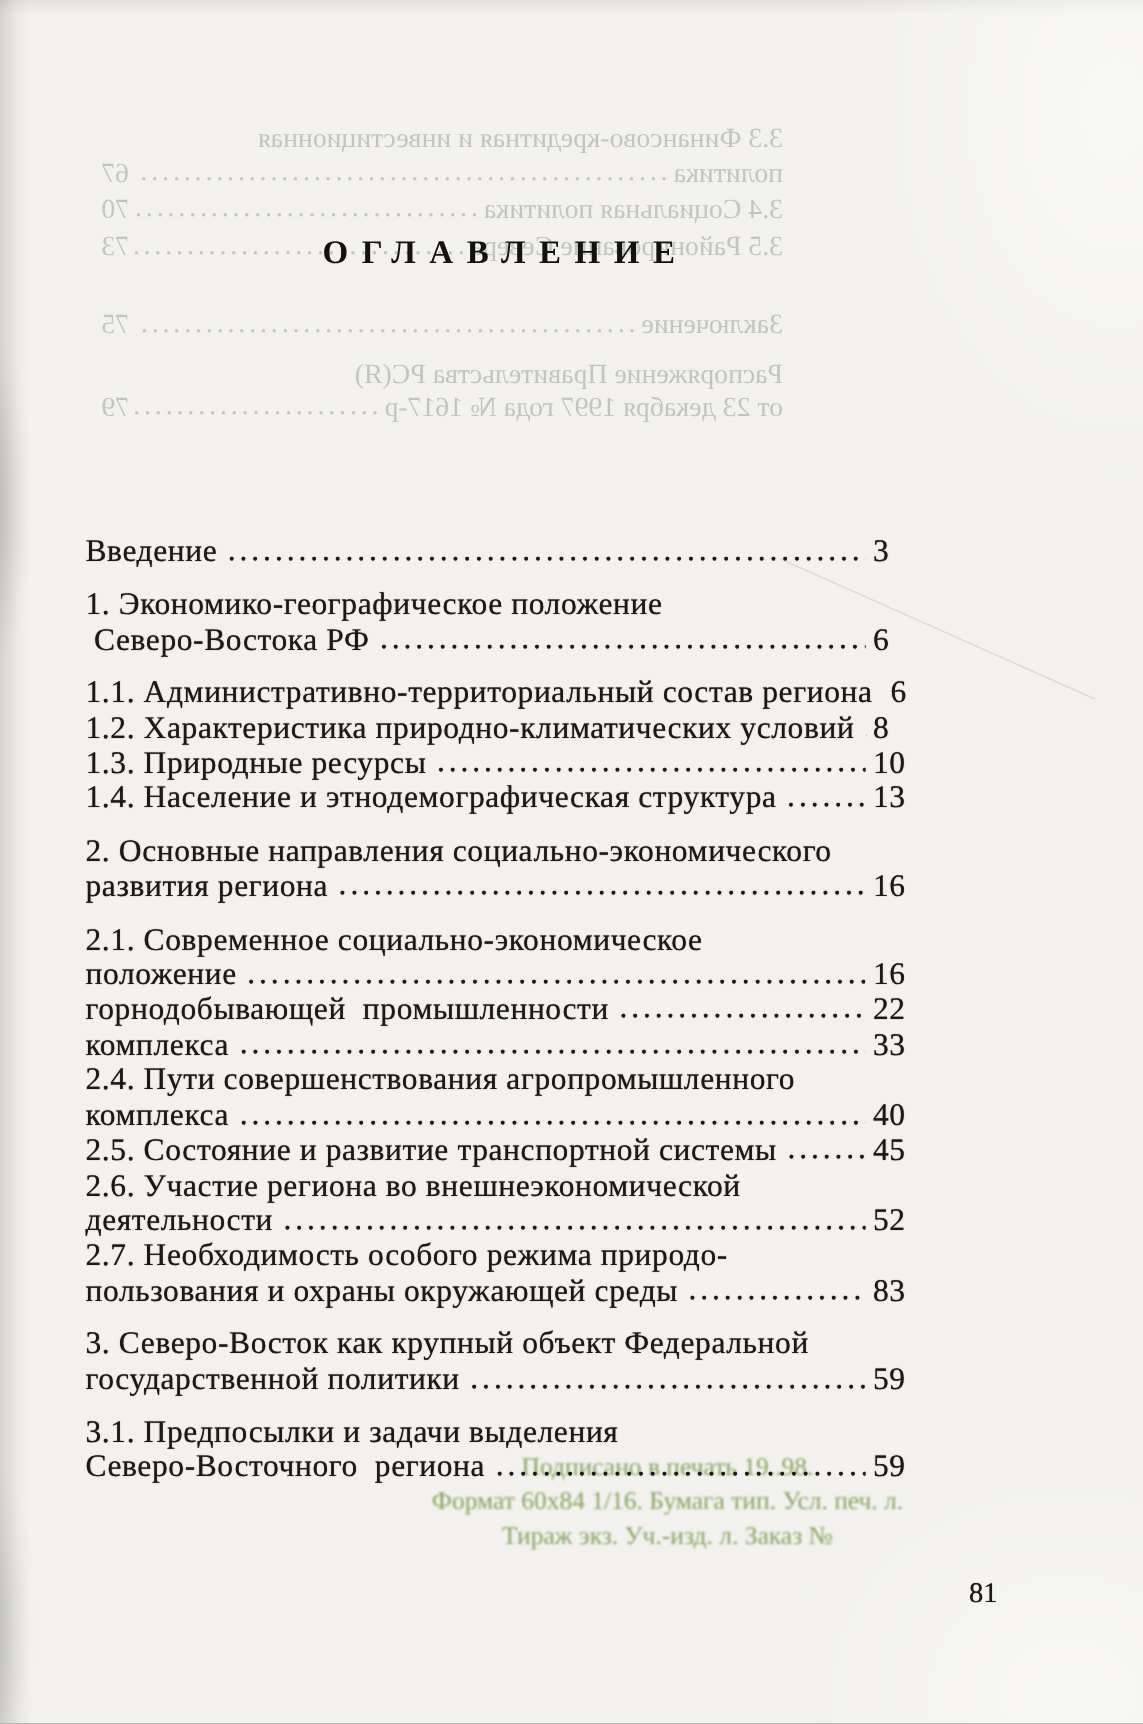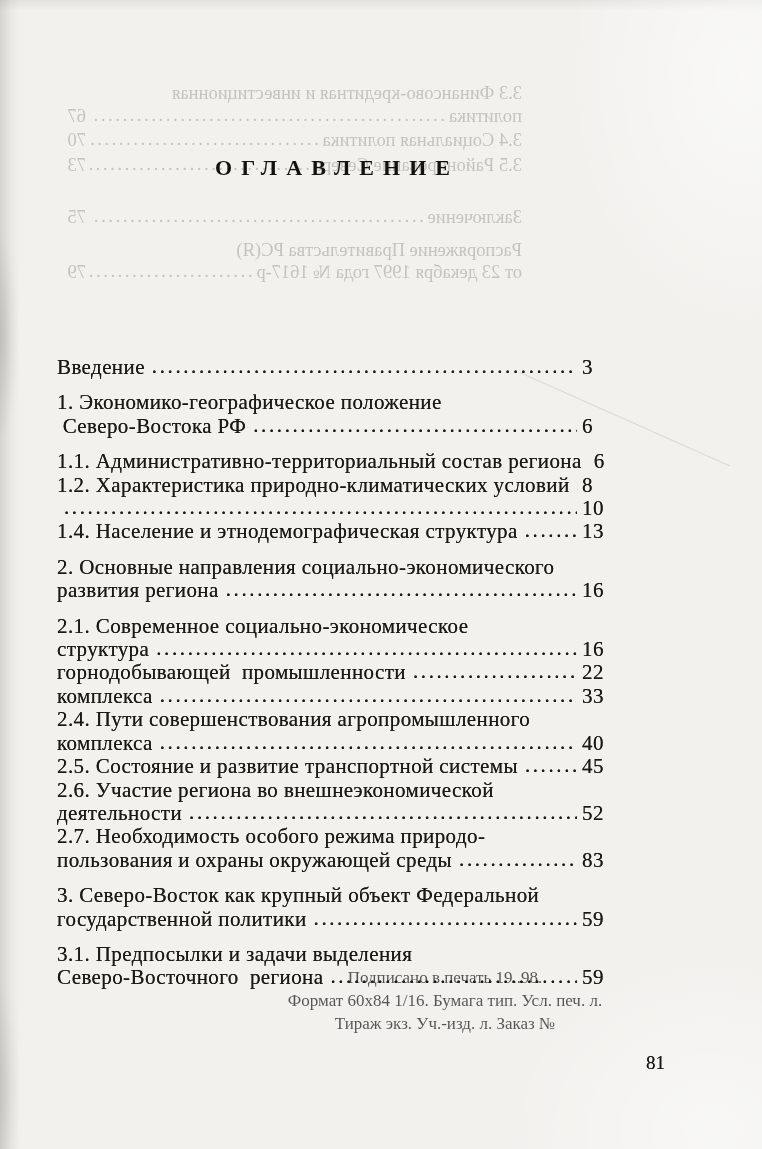--- a/index.html
+++ b/index.html
@@ -61,21 +61,21 @@
     pointer-events:none;
   }
   .bleed-mirror .row{display:flex;align-items:baseline;}
   .bleed-mirror .dots{margin:0 4px;}
   .bleed-mirror .dots::after{letter-spacing:2.6px;}
 
   
   .bleed-colophon{
     position:absolute;left:240px;top:966px;width:410px;
     font-size:17px;line-height:23px;
-    color:#000000;
+    color:#4d7c0f;
     filter:blur(0.6px);
     opacity:.65;
     text-align:center;
     pointer-events:none;
   }
 
   
   .title{
     position:absolute;left:57px;top:155px;width:551px;
     text-align:center;
@@ -198,20 +198,21 @@
       </div>
       <div class="entry">
         <div class="row">
           <span class="t">1.2. Характеристика природно-климатических условий</span>
           <span class="dots"></span>
           <span class="pg">8</span>
         </div>
       </div>
       <div class="entry">
         <div class="row">
+          <span class="t">1.3. Природные ресурсы</span>
           <span class="dots"></span>
           <span class="pg">10</span>
         </div>
       </div>
       <div class="entry">
         <div class="row">
           <span class="t">1.4. Население и этнодемографическая структура</span>
           <span class="dots"></span>
           <span class="pg">13</span>
         </div>
@@ -224,21 +225,21 @@
           <span class="t">развития региона</span>
           <span class="dots"></span>
           <span class="pg">16</span>
         </div>
       </div>
       <div class="entry gap">
         <div class="row">
           <span class="t">2.1. Современное социально-экономическое</span>
         </div>
         <div class="row">
-          <span class="t">структура</span>
+          <span class="t">положение</span>
           <span class="dots"></span>
           <span class="pg">16</span>
         </div>
       </div>
       <div class="entry">
         <div class="row">
           <span class="t">горнодобывающей  промышленности</span>
           <span class="dots"></span>
           <span class="pg">22</span>
         </div>

